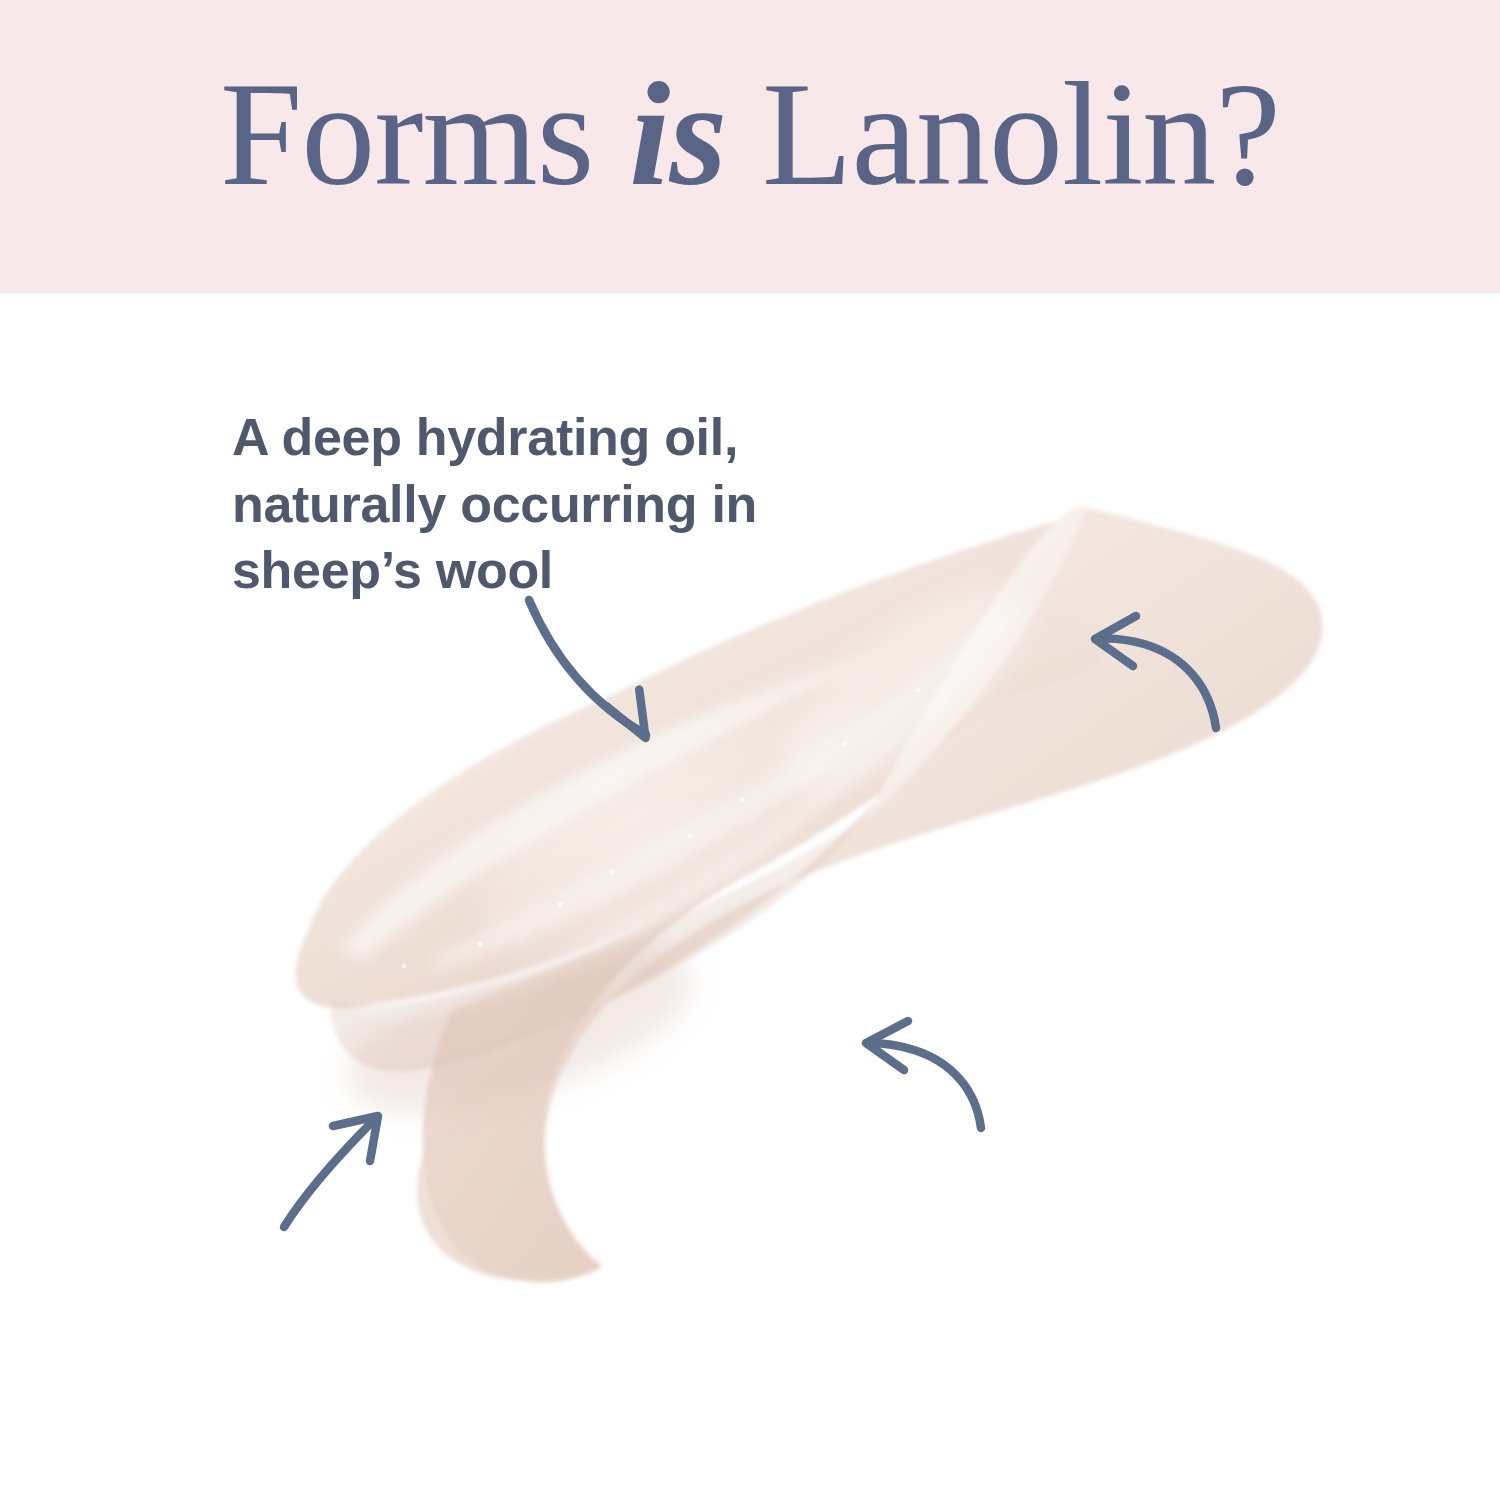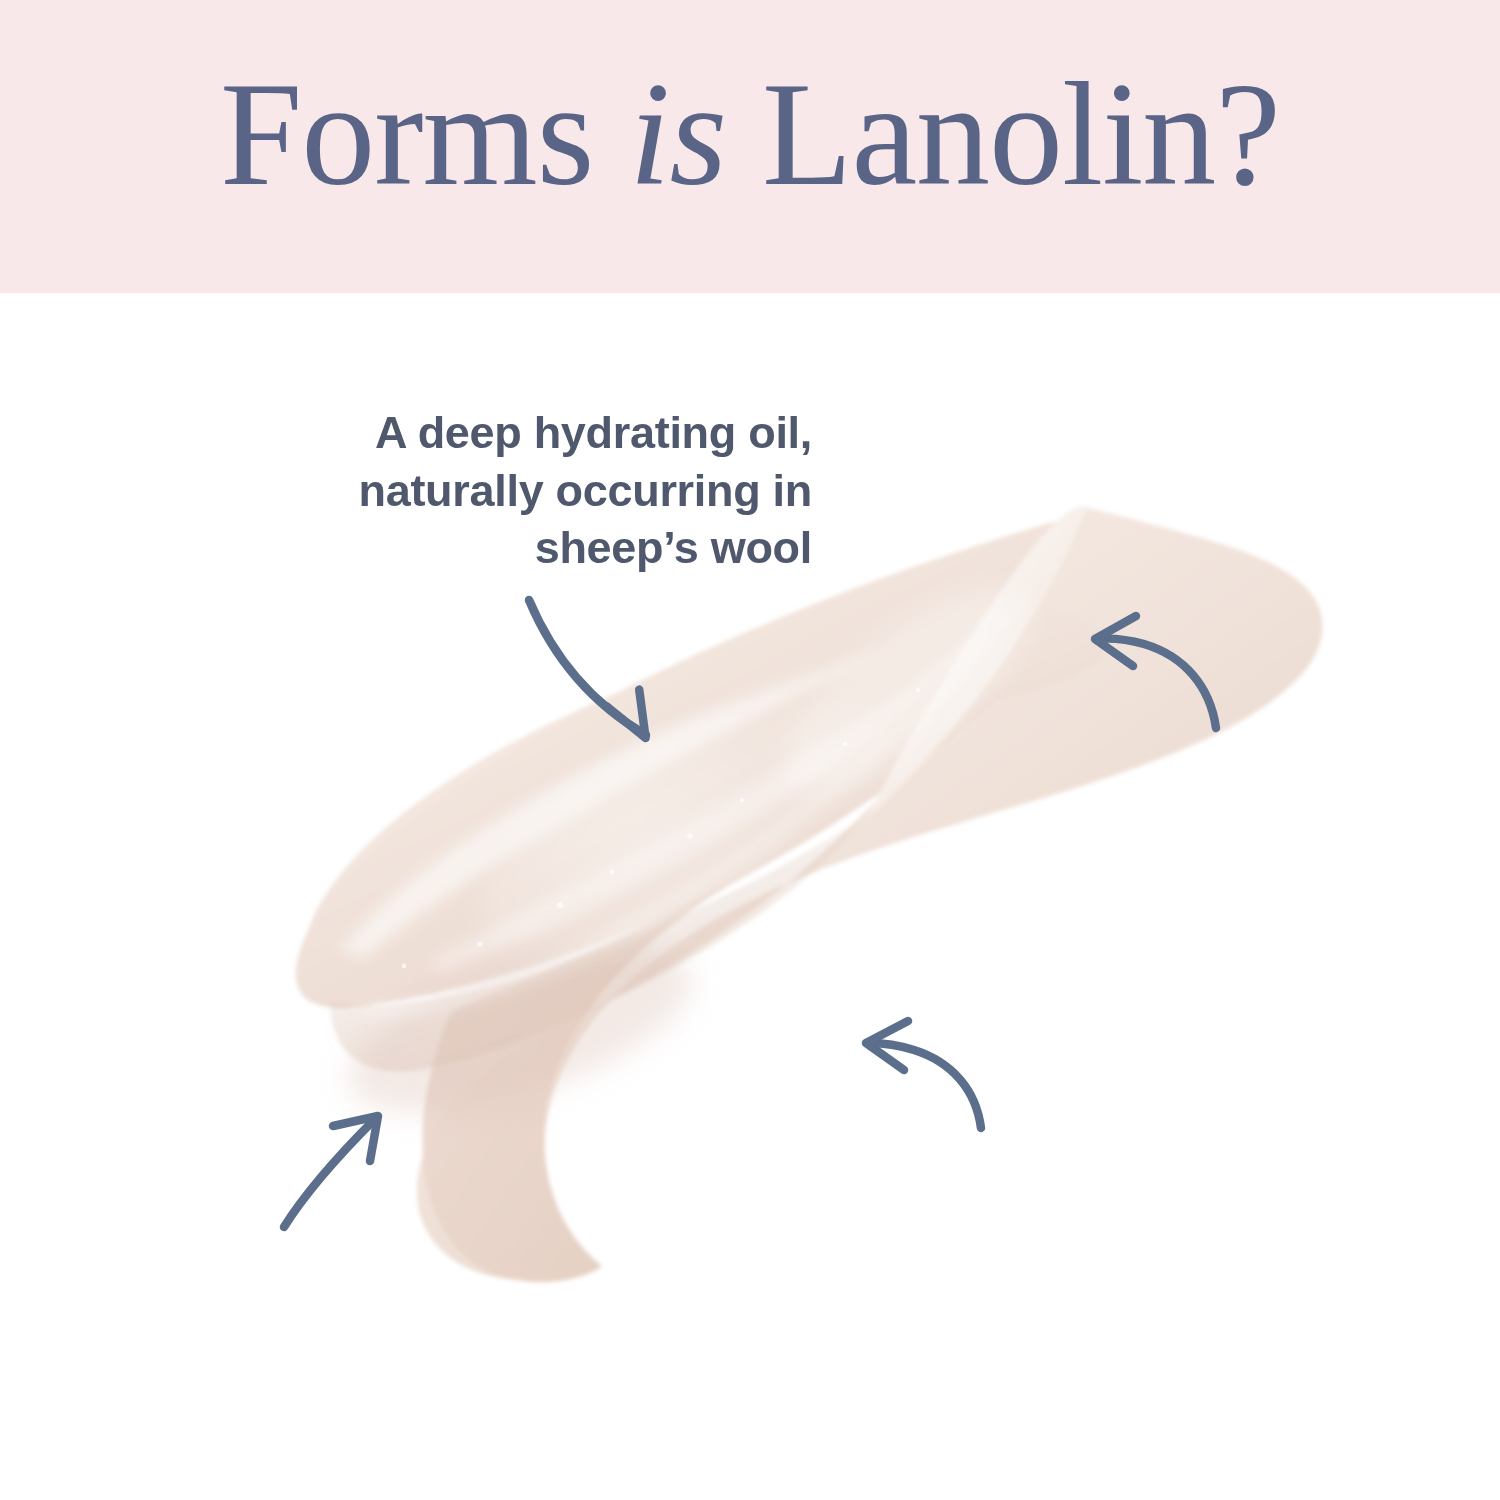--- a/index.html
+++ b/index.html
@@ -33,41 +33,42 @@
     text-align: center;
     font-family: "Liberation Serif", "DejaVu Serif", serif;
     font-size: 148px;
     line-height: 1.0;
     letter-spacing: -1px;
     color: #5a6487;
     white-space: nowrap;
   }
   #page-title .ital {
     font-style: italic;
+    font-weight: bold;
   }
 
   
   #swatch-wrap {
     position: absolute;
     left: 0;
     top: 0;
     width: 1500px;
     height: 1500px;
     pointer-events: none;
   }
 
   
   .callout {
     position: absolute;
     color: #4f586c;
     font-family: "Liberation Sans", sans-serif;
     font-weight: bold;
-    font-size: 45px;
+    font-size: 52px;
     line-height: 1.28;
-    text-align: right;
+    text-align: left;
     white-space: pre-line;
     letter-spacing: -0.3px;
   }
   #callout-hydrating {
     left: 232px;
     top: 404px;
     width: 580px;
   }
   #callout-barrier {
     left: 1065px;

